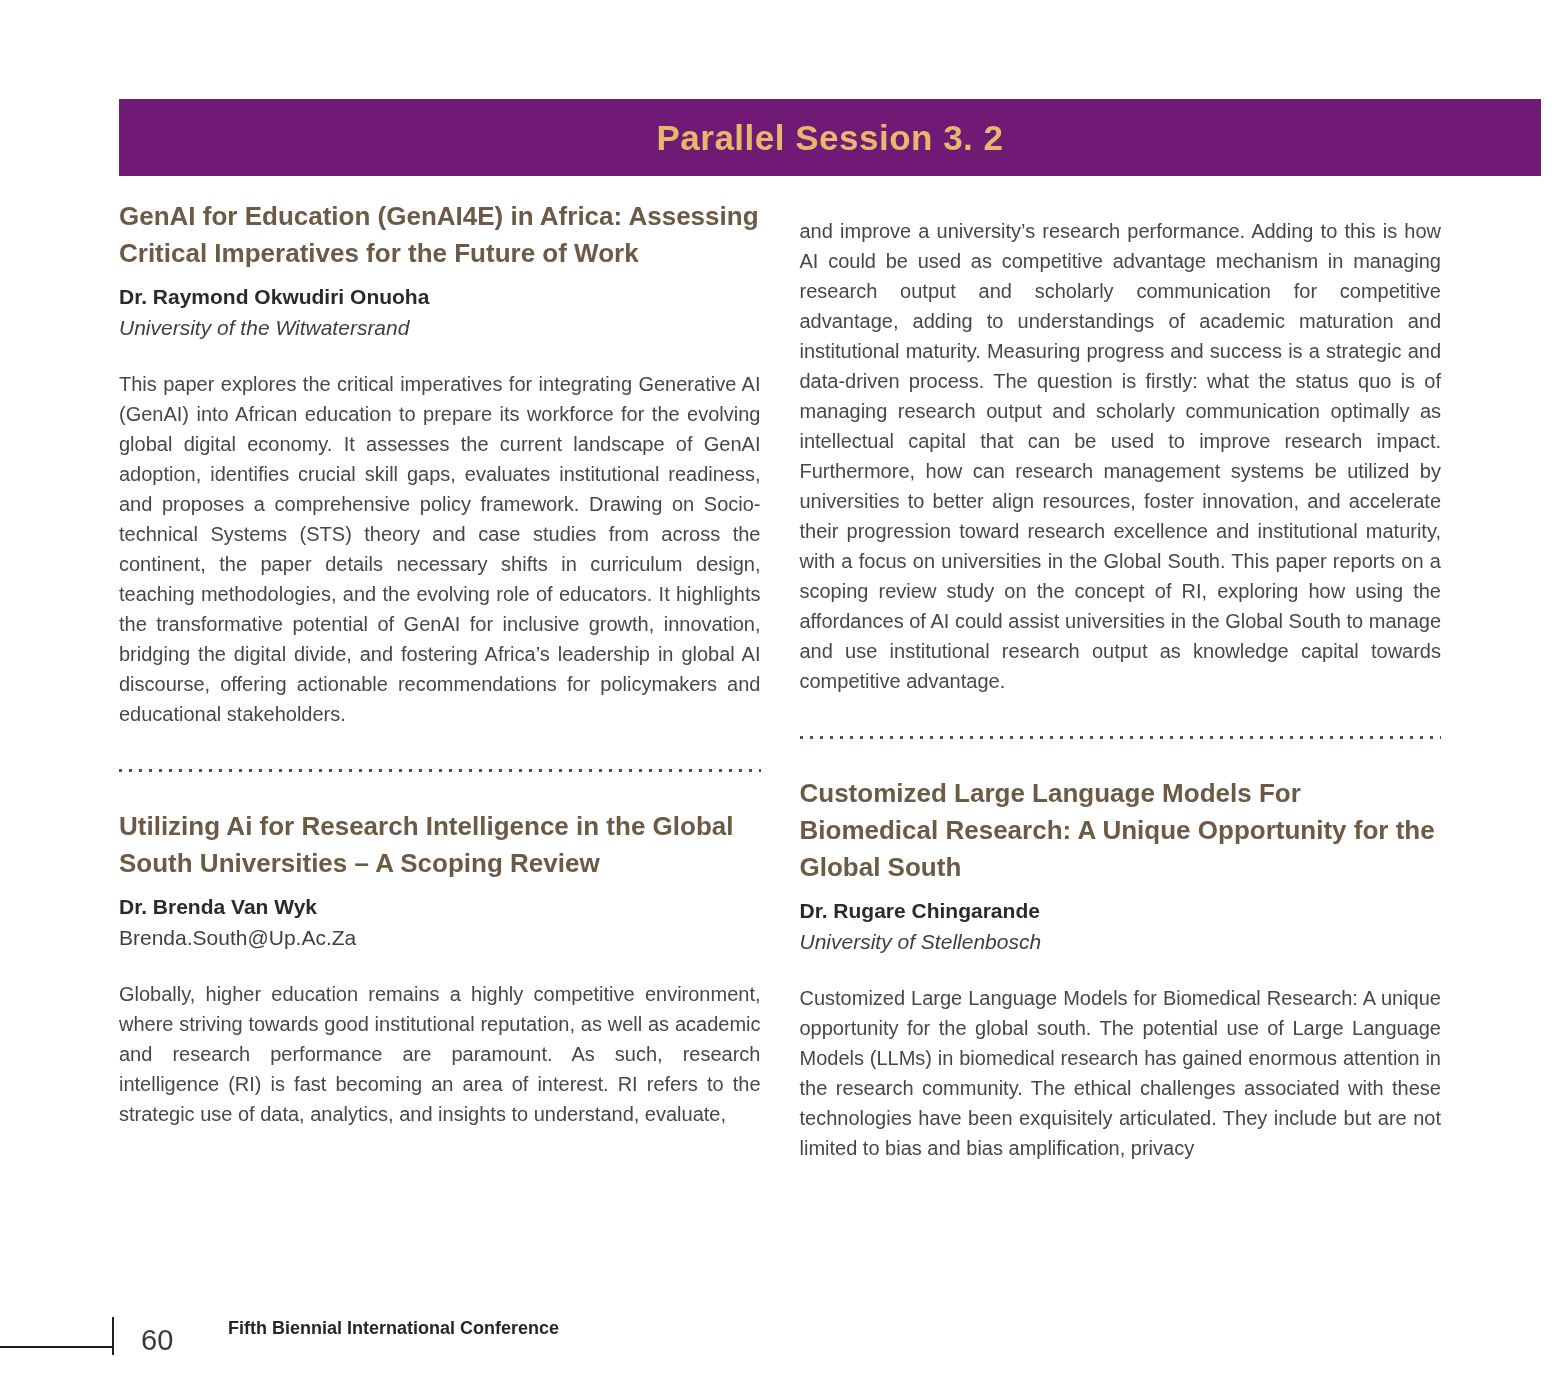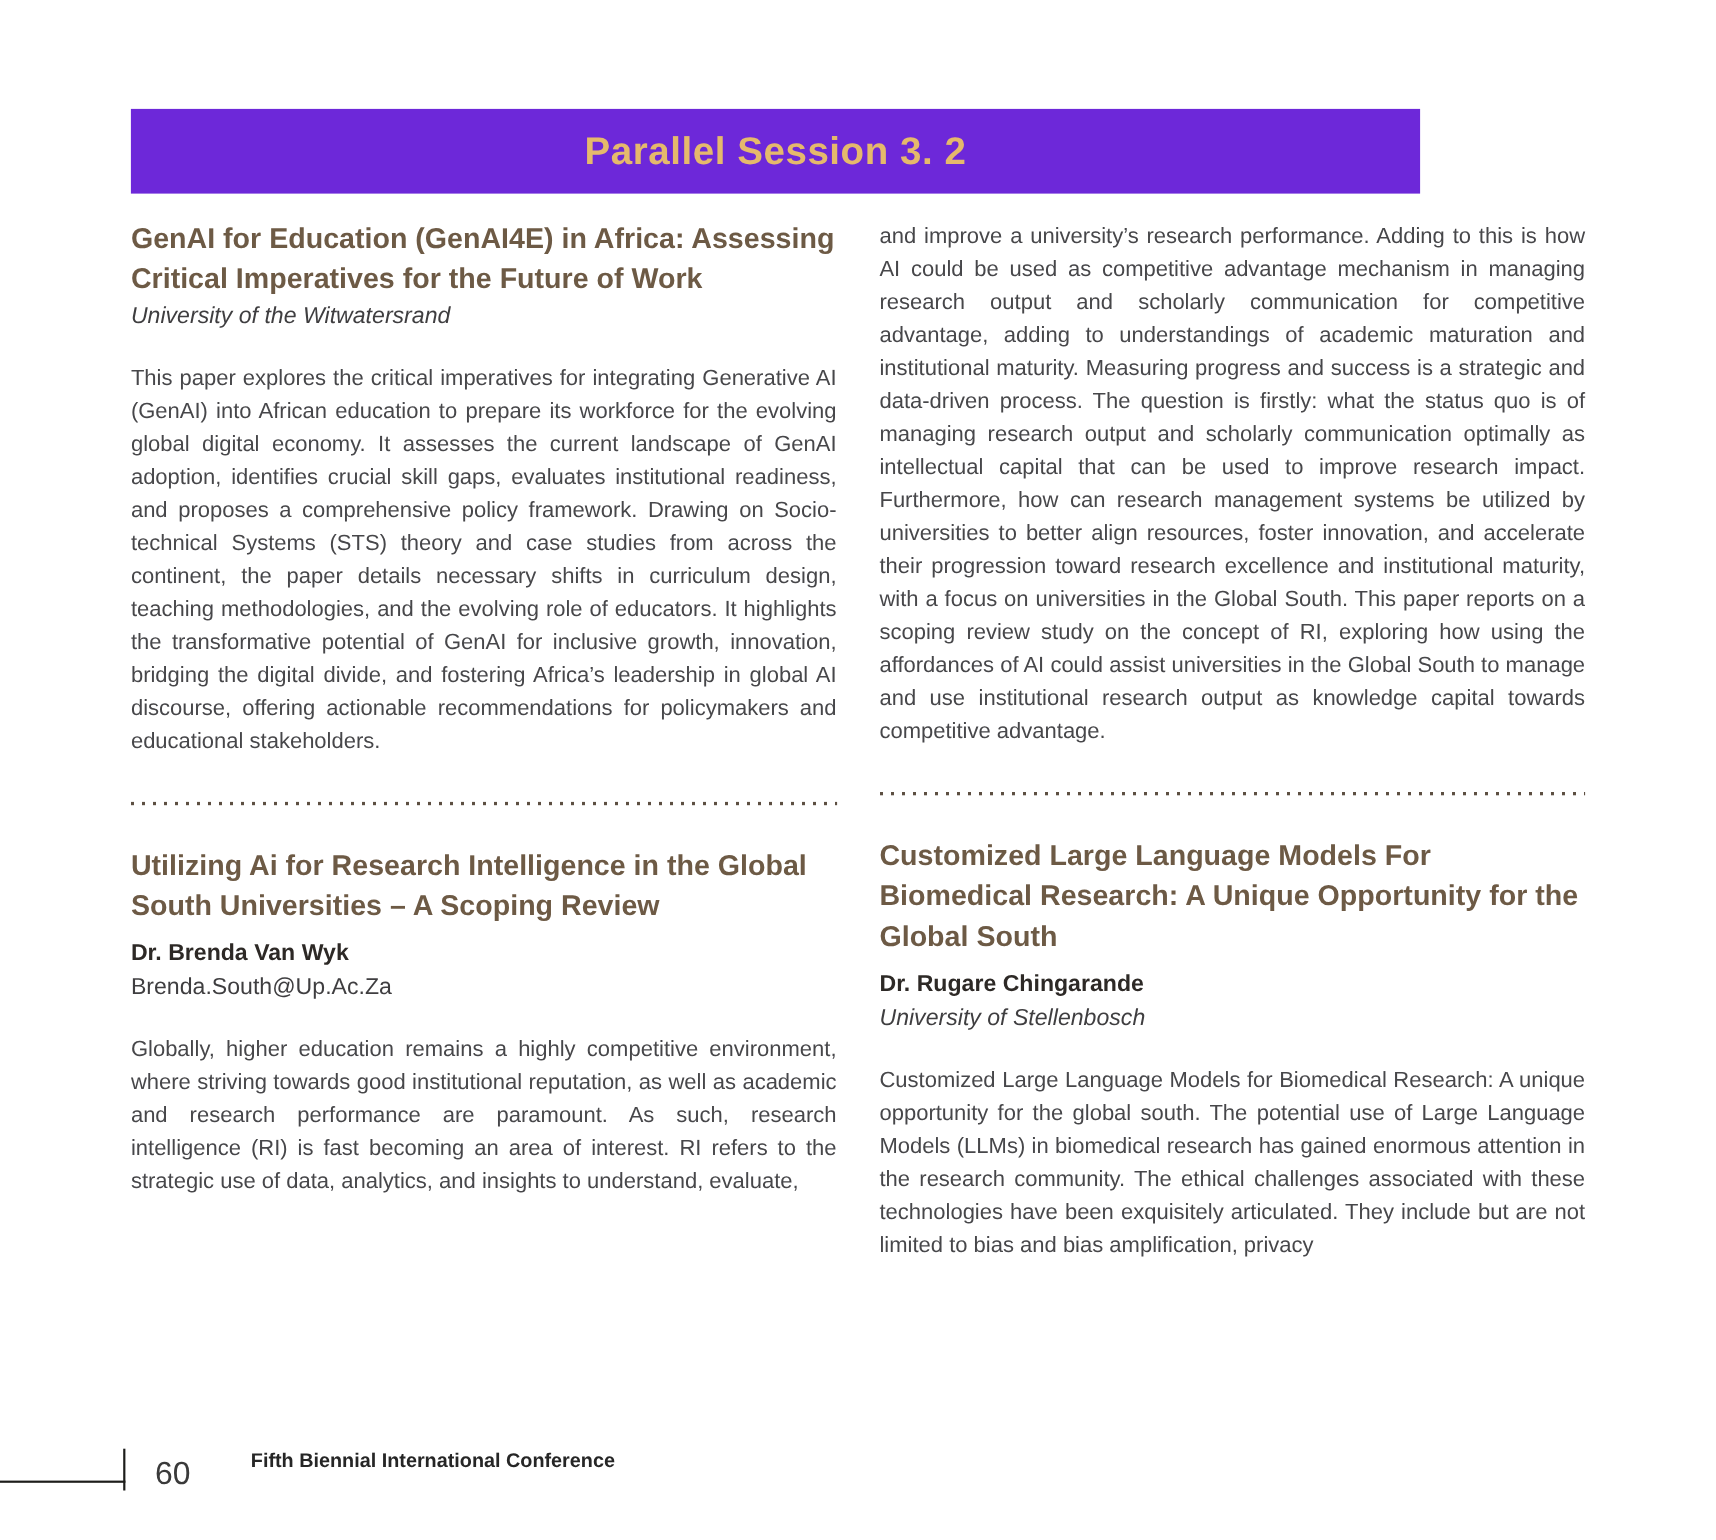--- a/index.html
+++ b/index.html
@@ -8,23 +8,23 @@
     width: 1560px;
     height: 1400px;
     background: #ffffff;
     font-family: "Liberation Sans", sans-serif;
     overflow: hidden;
   }
   .banner {
     position: absolute;
     left: 119px;
     top: 99px;
-    width: 1172px;
+    width: 1422px;
     height: 77px;
-    background: #6d28d9;
+    background: #701a75;
     display: flex;
     align-items: center;
     justify-content: center;
   }
   .banner h1 {
     margin: 0;
     color: #e5b96c;
     font-size: 35px;
     font-weight: 700;
     letter-spacing: 0.5px;
@@ -65,21 +65,21 @@
     line-height: 31px;
     color: #3f3e40;
   }
   .body-text {
     margin: 26px 0 0 0;
     font-size: 20px;
     line-height: 30px;
     color: #47474a;
     text-align: justify;
   }
-  .continuation { margin-top: 2px; }
+  .continuation { margin-top: 18px; }
   .divider {
     height: 3px;
     margin: 40px 0 36px 0;
     background-image: repeating-linear-gradient(to right, #5d4f42 0 3px, transparent 3px 10px);
   }
   .footer-rule {
     position: absolute;
     left: 0;
     top: 1346px;
     width: 114px;
@@ -122,20 +122,21 @@
 
   <header class="banner">
     <h1>Parallel Session 3. 2</h1>
   </header>
 
   <main class="columns">
 
     <section class="col">
       <article>
         <h2 class="abs-title">GenAI for Education (GenAI4E) in Africa: Assessing Critical Imperatives for the Future of Work</h2>
+        <p class="author">Dr. Raymond Okwudiri Onuoha</p>
         <p class="affil">University of the Witwatersrand</p>
         <p class="body-text">This paper explores the critical imperatives for integrating Generative AI (GenAI) into African education to prepare its workforce for the evolving global digital economy. It assesses the current landscape of GenAI adoption, identifies crucial skill gaps, evaluates institutional readiness, and proposes a comprehensive policy framework. Drawing on Socio-technical Systems (STS) theory and case studies from across the continent, the paper details necessary shifts in curriculum design, teaching methodologies, and the evolving role of educators. It highlights the transformative potential of GenAI for inclusive growth, innovation, bridging the digital divide, and fostering Africa’s leadership in global AI discourse, offering actionable recommendations for policymakers and educational stakeholders.</p>
       </article>
 
       <div class="divider"></div>
 
       <article>
         <h2 class="abs-title">Utilizing Ai for Research Intelligence in the Global South Universities – A Scoping Review</h2>
         <p class="author">Dr. Brenda Van Wyk</p>
         <p class="email">Brenda.South@Up.Ac.Za</p>

